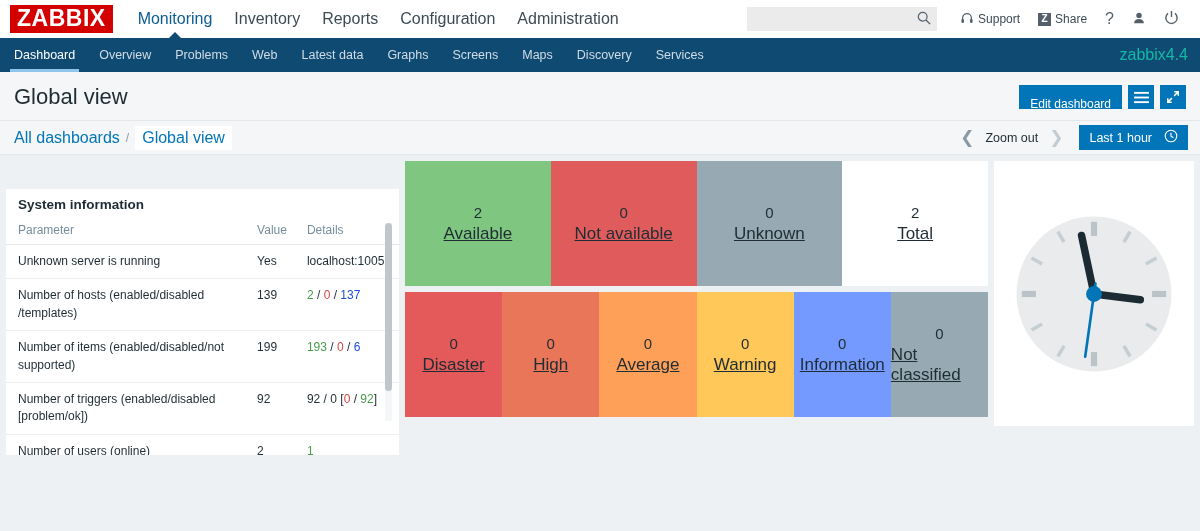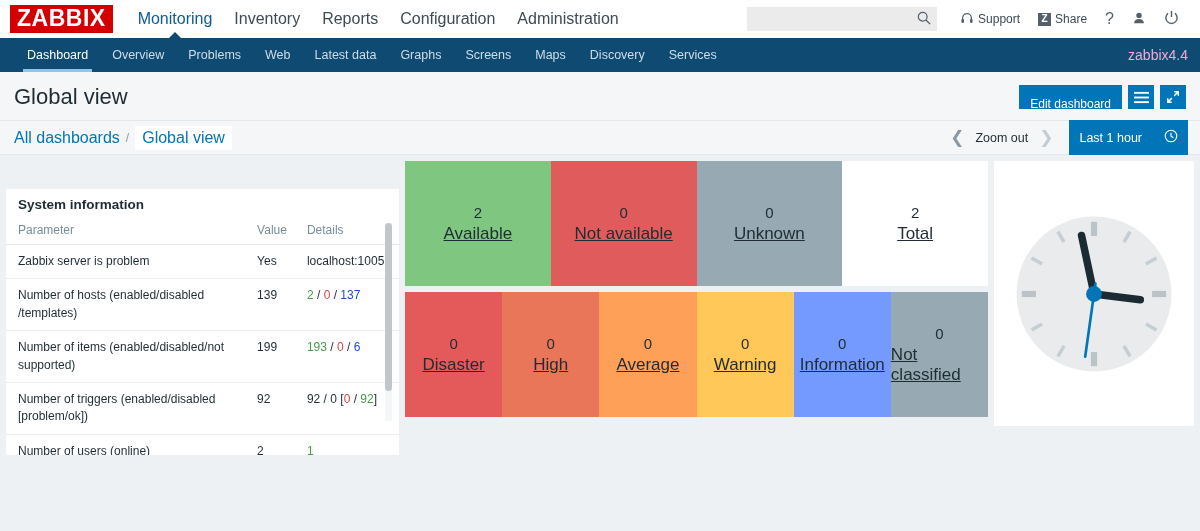--- a/index.html
+++ b/index.html
@@ -85,37 +85,37 @@
     color: #fff; font-size: 10px; font-weight: bold;
     display: flex; align-items: center; justify-content: center;
     line-height: 1;
   }
   .qmark { font-size: 16px; color: #54606b; }
 
   
   .subnav {
     height: 34px; background: #0f4a73;
     display: flex; align-items: stretch;
-    padding-left: 15px;
+    padding-left: 2px;
     position: relative;
   }
   .subnav .si {
     color: #d0dde6; font-size: 12.5px;
     padding: 0 12px; display: flex; align-items: center;
     cursor: pointer; position: relative;
   }
   .subnav .si.active { color: #fff; }
   .subnav .si.active:after {
     content: ""; position: absolute;
     left: 8px; right: 8px; bottom: 0; height: 3px;
     background: #8ec5e8;
   }
   .version {
     margin-left: auto; display: flex; align-items: center;
-    color: #f9a8d4; font-size: 14px; padding-right: 12px;
+    color: #14b8a6; font-size: 16px; padding-right: 12px;
   }
 
   
   .page-head {
     background: #f4f6f7;
     padding: 12px 14px 10px 14px;
     display: flex; align-items: center;
     border-bottom: 1px solid #e3e7ea;
   }
   .page-title { font-size: 22px; font-weight: normal; color: #1f2c33; }
@@ -142,22 +142,22 @@
   .crumb { color: #0275b8; font-size: 16px; cursor: pointer; }
   .crumb-sep { color: #8a9aa5; margin: 0 6px; }
   .crumb.current {
     background: #fff; padding: 3px 7px; color: #0275b8;
   }
   .time-controls { margin-left: auto; display: flex; align-items: center; gap: 0; }
   .chev { color: #8a9aa5; font-size: 17px; padding: 0 9px; cursor: pointer; }
   .chev.dim { color: #c3ccd2; }
   .zoomout { font-size: 12.5px; color: #1f2c33; cursor: pointer; padding: 0 2px; }
   .time-btn {
-    background: #0275b8; color: #fff; height: 35px;
-    display: flex; align-items: center; gap: 22px;
+    background: #0275b8; color: #fff; height: 25px;
+    display: flex; align-items: center; gap: 12px;
     padding: 0 10px; font-size: 12.5px; cursor: pointer;
     margin-left: 7px;
   }
 
   
   .dash {
     background: #eef1f3;
     padding: 6px;
     display: flex; gap: 6px;
     height: calc(531px - 38px - 34px - 47px - 35px);
@@ -347,21 +347,21 @@
       <table class="si-table">
         <thead>
           <tr>
             <th class="col-param">Parameter</th>
             <th class="col-value">Value</th>
             <th>Details</th>
           </tr>
         </thead>
         <tbody>
           <tr>
-            <td>Zabbix server is problem</td>
+            <td>Unknown server is running</td>
             <td class="green">Yes</td>
             <td><span class="sep">localhost:10051</span></td>
           </tr>
           <tr>
             <td>Number of hosts (enabled/disabled /templates)</td>
             <td>139</td>
             <td><span class="green">2</span><span class="sep"> / </span><span class="red">0</span><span class="sep"> / </span><span class="grey">137</span></td>
           </tr>
           <tr>
             <td>Number of items (enabled/disabled/not supported)</td>

